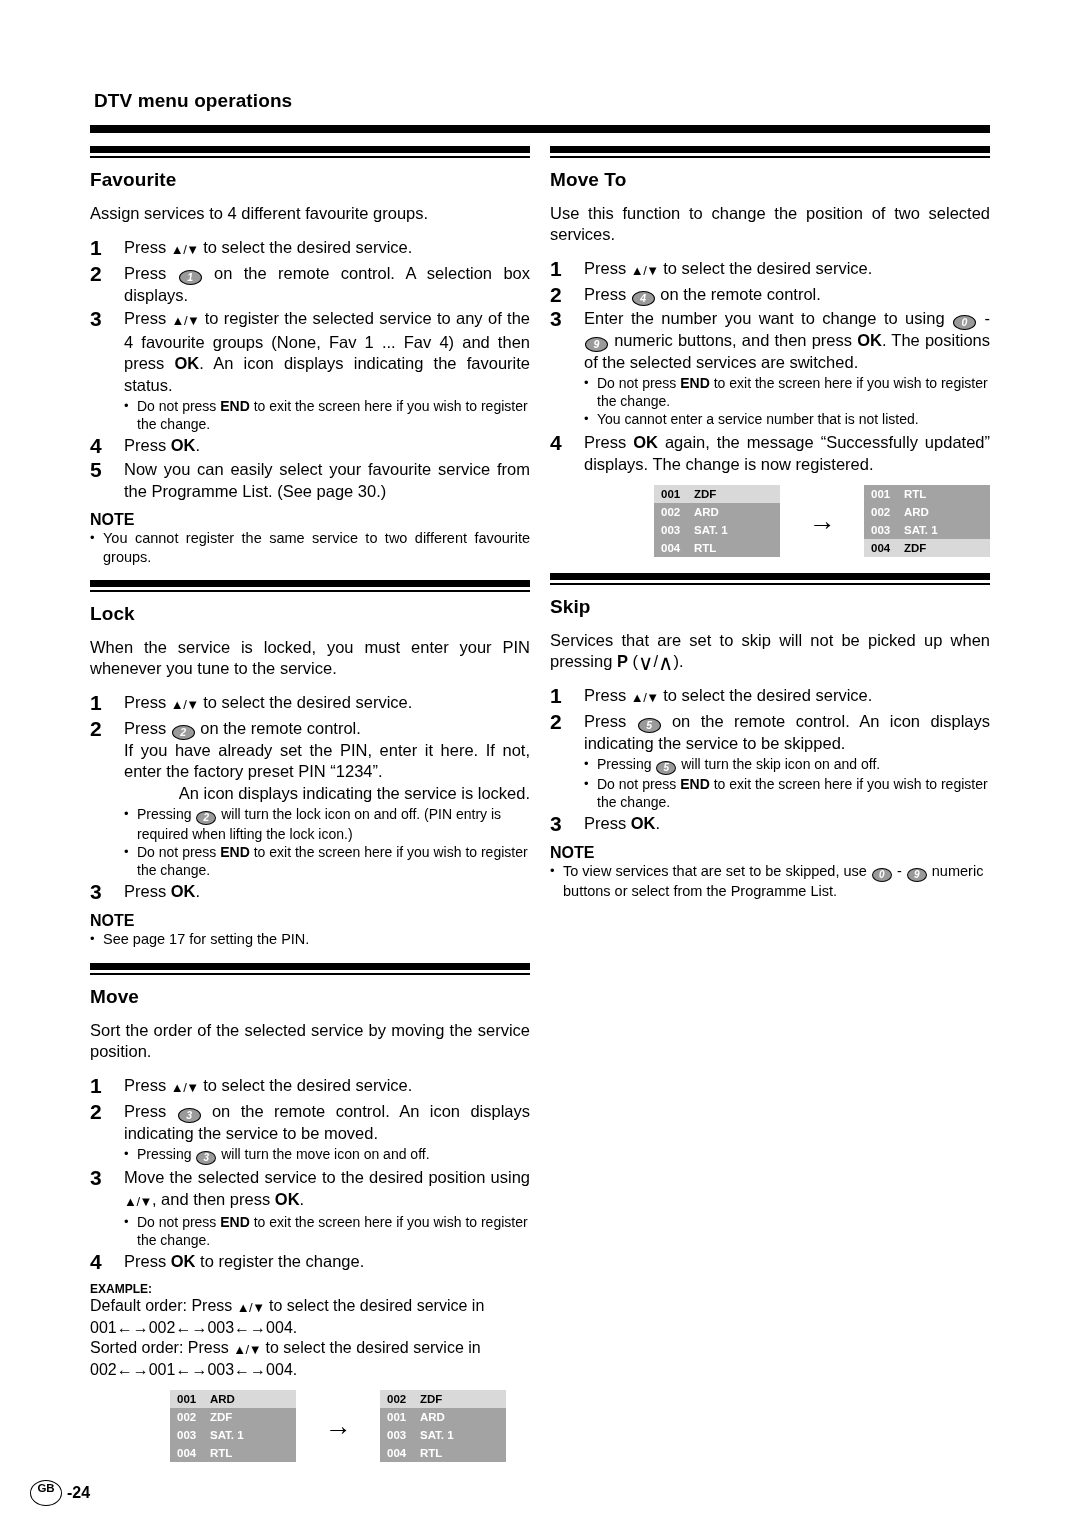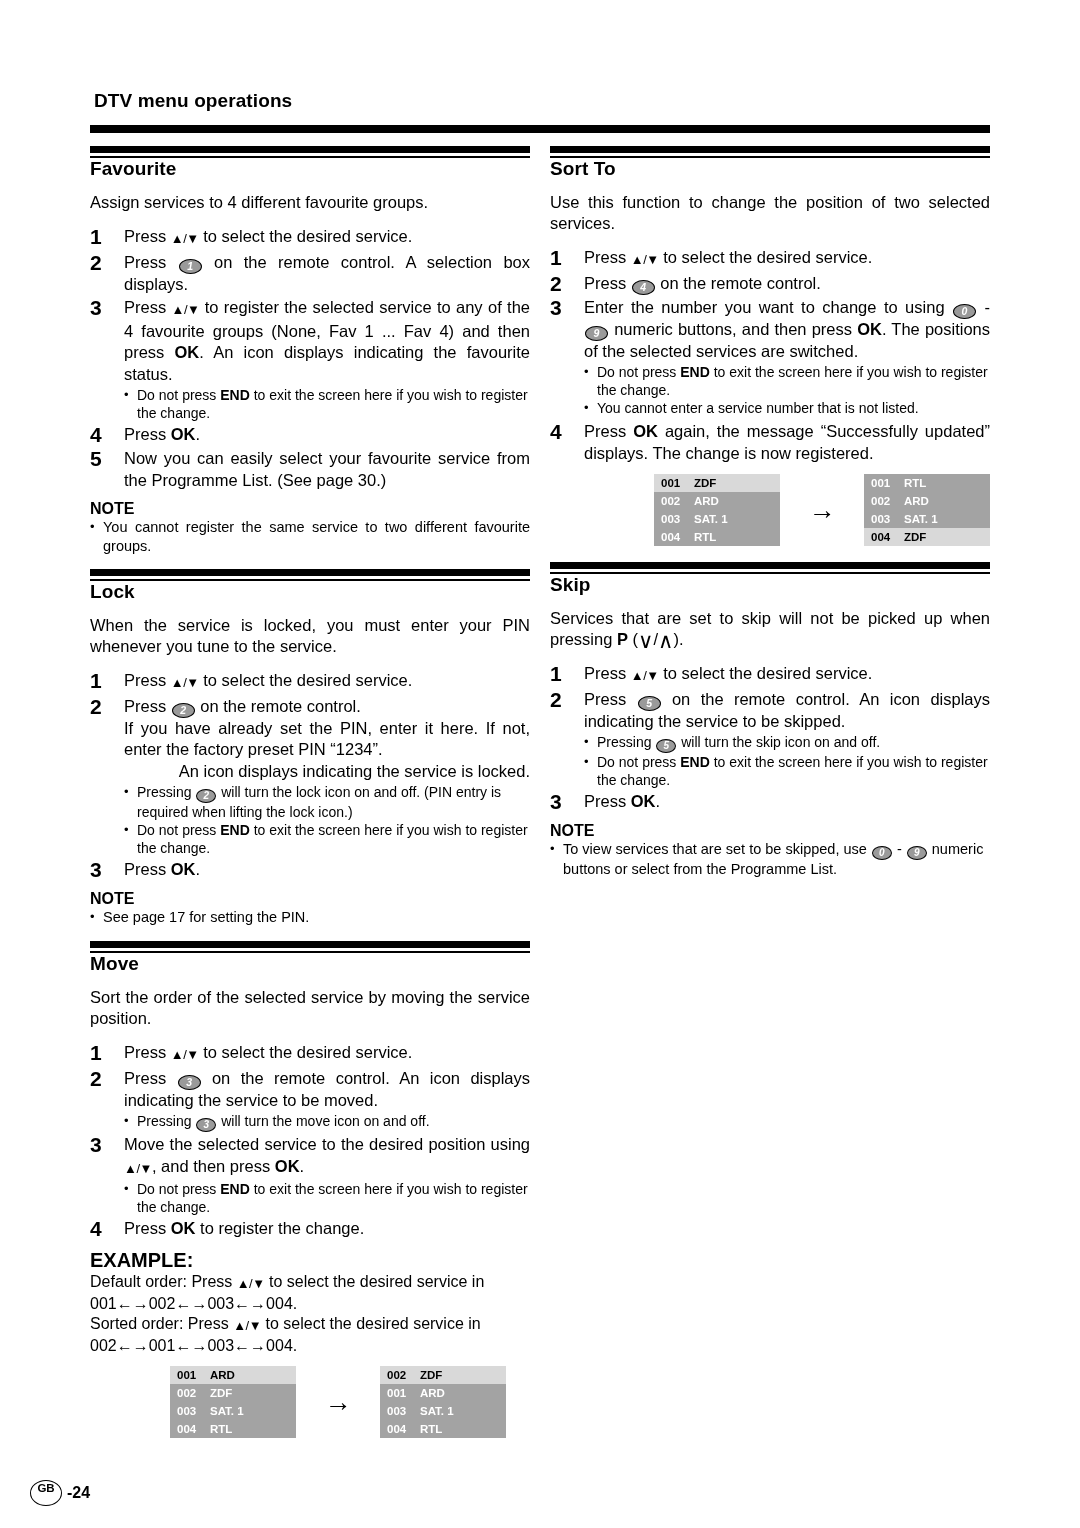--- a/index.html
+++ b/index.html
@@ -31,21 +31,21 @@
   .col-right{ left:550px; }
 
   
   .sec{ margin-bottom:0; }
   .sec-rule{ width:100%; }
   .sec-rule .bar{ height:7px; background:#000; }
   .sec-rule .hair{ height:2px; background:#000; margin-top:3px; }
 
   .sec-title{
     font-size:19px; font-weight:bold;
-    margin-bottom:0;
+    margin-top:11px; margin-bottom:0;
     letter-spacing:.1px;
   }
 
   .para{
     font-size:16.5px; line-height:21px;
     margin-top:12px;
     text-align:justify;
   }
   .para.nojust{ text-align:left; }
 
@@ -104,21 +104,21 @@
   .tbl .row{ display:flex; height:18px; align-items:center; color:#ffffff; }
   .tbl .row.hl{ background:#d9d9d9; color:#000; }
   .tbl .c1{ width:40px; padding-left:7px; }
   .tbl .c2{ flex:1 1 auto; }
   .arrow{
     width:52px; text-align:center;
     font-size:27px; line-height:27px; font-weight:bold;
   }
 
   
-  .ex-h{ font-size:20px; font-weight:bold; margin-top:9px; }
+  .ex-h{ font-size:12px; font-weight:bold; margin-top:9px; }
   .ex-sub{ font-size:15px; font-weight:bold; margin-top:1px; }
   .ex-line{ font-size:16px; line-height:20px; }
 
   
   .footer{
     position:absolute; left:30px; top:1472px;
     display:flex; align-items:center;
     font-size:16px; font-weight:bold;
   }
   .gb{
@@ -337,21 +337,21 @@
 
   </div>
 
   <div class="col col-right">
 
     <div class="sec">
       <div class="sec-rule">
           <div class="bar"></div>
           <div class="hair"></div>
         </div>
-      <div class="sec-title">Sort To</div>
+      <div class="sec-title">Move To</div>
       <div class="para">Use this function to change the position of two selected services.</div>
 
       <div class="steps">
         <div class="step">
           <div class="step-num">1</div>
           <div class="step-body left">Press <span class="ud"><b>▲</b>/<b>▼</b></span> to select the desired service.</div>
         </div>
 
         <div class="step">
           <div class="step-num">2</div>

